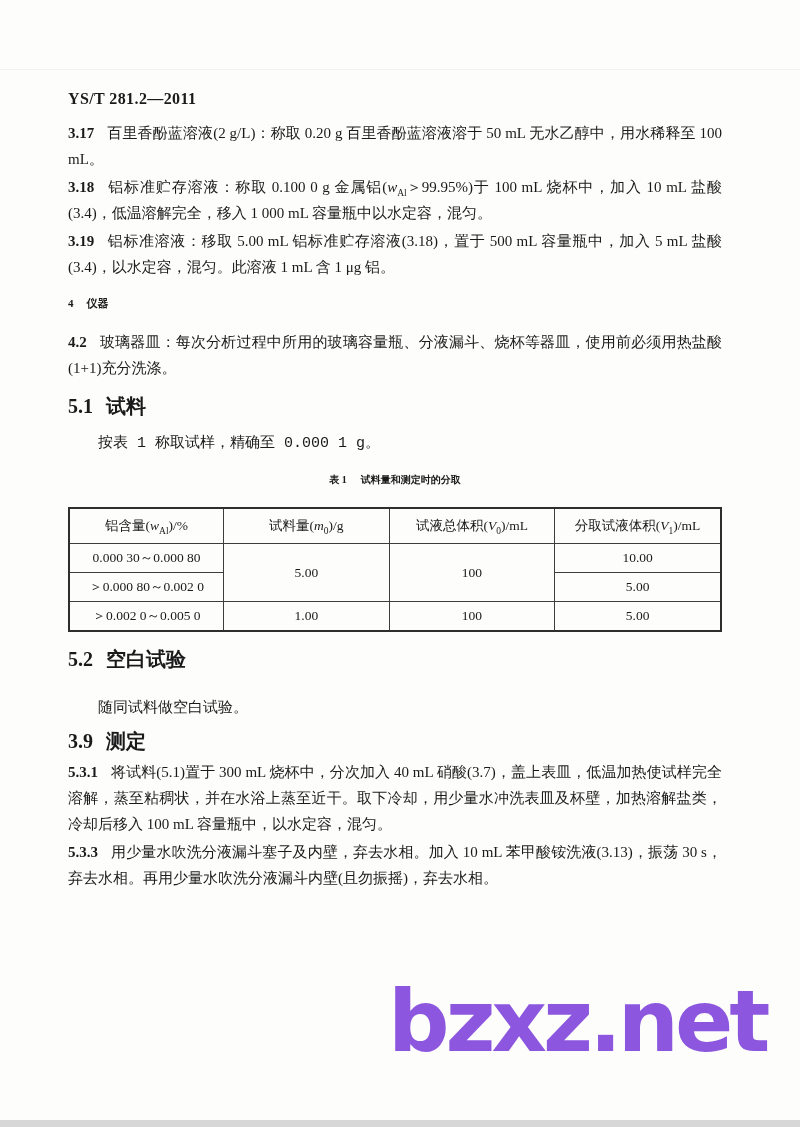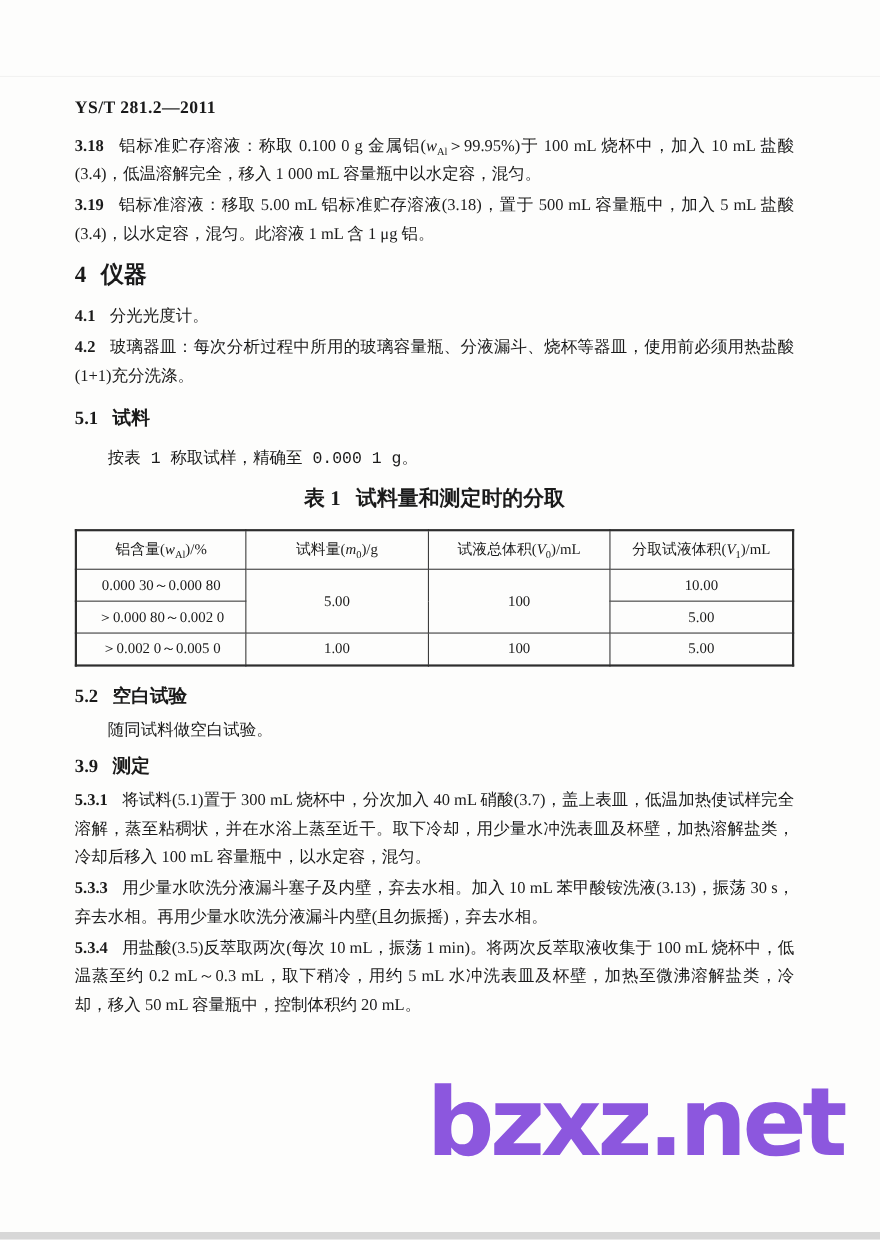--- a/index.html
+++ b/index.html
@@ -8,25 +8,25 @@
     background:#fdfdfc;color:#1a1a1a;
     font-family:"Liberation Serif","DejaVu Serif",serif;
   }
   .scan-top-line{position:absolute;top:69px;left:0;right:0;height:1px;background:rgba(0,0,0,0.045);}
   .scan-bottom-strip{position:absolute;bottom:0;left:0;right:0;height:7px;background:#d7d7d7;}
   .content{position:absolute;top:86px;left:68px;right:78px;}
   .doc-header{font-weight:bold;font-size:16px;letter-spacing:0.4px;line-height:26px;margin:0 0 8px 0;}
   p.body{margin:0 0 2px 0;font-size:15px;line-height:26px;text-align:justify;}
   .pn{font-weight:bold;margin-right:13px;}
   .indent{text-indent:2em;font-family:Liberation Mono, monospace;}
-  h2.sec{font-size:21px;font-weight:bold;line-height:26px;margin:10px 0 13px 0;}
-  h3.sub{font-size:17px;font-weight:bold;line-height:26px;margin:12px 0 12px 0;}
+  h2.sec{font-size:11px;font-weight:bold;line-height:26px;margin:10px 0 13px 0;}
+  h3.sub{font-size:20px;font-weight:bold;line-height:26px;margin:12px 0 12px 0;}
   h3.sub.tight{margin:6px 0 5px 0;}
-  h3.sub.mid{margin:12px 0 6px 0;}
-  .tbl-caption{text-align:center;font-weight:bold;font-size:19px;line-height:26px;margin:10px 0 14px 0;}
+  h3.sub.mid{margin:12px 0 24px 0;}
+  .tbl-caption{text-align:center;font-weight:bold;font-size:10px;line-height:26px;margin:10px 0 14px 0;}
   .cap-label{margin-right:14px;}
   table.t1{width:100%;border-collapse:collapse;table-layout:fixed;font-size:13.5px;
     border:2px solid #2e2e2e;margin:0 0 14px 0;}
   table.t1 th,table.t1 td{border:1px solid #3d3d3d;text-align:center;vertical-align:middle;
     padding:0;font-weight:normal;}
   table.t1 th{height:34px;}
   table.t1 td{height:28px;}
   sub{font-size:9.5px;line-height:0;}
   .var{font-style:italic;}
   .watermark{
@@ -38,28 +38,28 @@
 </style>
 </head>
 <body>
 
 <div class="scan-top-line"></div>
 
 <div class="content">
 
   <div class="doc-header">YS/T 281.2—2011</div>
 
+  <p class="body"><span class="pn">3.17</span><span>百里香酚蓝溶液(2 g/L)：称取 0.20 g 百里香酚蓝溶液溶于 50 mL 无水乙醇中，用水稀释至 100 mL。</span></p>
 
   <p class="body"><span class="pn">3.18</span><span>铝标准贮存溶液：称取 0.100 0 g 金属铝(</span><span class="var">w</span><sub>Al</sub><span>＞99.95%)于 100 mL 烧杯中，加入 10 mL 盐酸(3.4)，低温溶解完全，移入 1 000 mL 容量瓶中以水定容，混匀。</span></p>
 
   <p class="body"><span class="pn">3.19</span><span>铝标准溶液：移取 5.00 mL 铝标准贮存溶液(3.18)，置于 500 mL 容量瓶中，加入 5 mL 盐酸(3.4)，以水定容，混匀。此溶液 1 mL 含 1 μg 铝。</span></p>
 
   <h2 class="sec"><span class="pn">4</span><span>仪器</span></h2>
 
-  <p class="body"><span class="pn">4.1</span><span>分光光度计。</span></p>
 
   <p class="body"><span class="pn">4.2</span><span>玻璃器皿：每次分析过程中所用的玻璃容量瓶、分液漏斗、烧杯等器皿，使用前必须用热盐酸(1+1)充分洗涤。</span></p>
 
 
   <h3 class="sub"><span class="pn">5.1</span><span>试料</span></h3>
 
   <p class="body indent">按表 1 称取试样，精确至 0.000 1 g。</p>
 
   <div class="tbl-caption"><span class="cap-label">表 1</span><span>试料量和测定时的分取</span></div>
 
@@ -102,19 +102,18 @@
 
   <p class="body indent">随同试料做空白试验。</p>
 
   <h3 class="sub tight"><span class="pn">3.9</span><span>测定</span></h3>
 
   <p class="body"><span class="pn">5.3.1</span><span>将试料(5.1)置于 300 mL 烧杯中，分次加入 40 mL 硝酸(3.7)，盖上表皿，低温加热使试样完全溶解，蒸至粘稠状，并在水浴上蒸至近干。取下冷却，用少量水冲洗表皿及杯壁，加热溶解盐类，冷却后移入 100 mL 容量瓶中，以水定容，混匀。</span></p>
 
 
   <p class="body"><span class="pn">5.3.3</span><span>用少量水吹洗分液漏斗塞子及内壁，弃去水相。加入 10 mL 苯甲酸铵洗液(3.13)，振荡 30 s，弃去水相。再用少量水吹洗分液漏斗内壁(且勿振摇)，弃去水相。</span></p>
 
-  <p class="body"><span class="pn">5.3.4</span><span>用盐酸(3.5)反萃取两次(每次 10 mL，振荡 1 min)。将两次反萃取液收集于 100 mL 烧杯中，低温蒸至约 0.2 mL～0.3 mL，取下稍冷，用约 5 mL 水冲洗表皿及杯壁，加热至微沸溶解盐类，冷却，移入 50 mL 容量瓶中，控制体积约 20 mL。</span></p>
 
 </div>
 
 <div class="watermark">bzxz.net</div>
 
 <div class="scan-bottom-strip"></div>
 
 </body></html>

